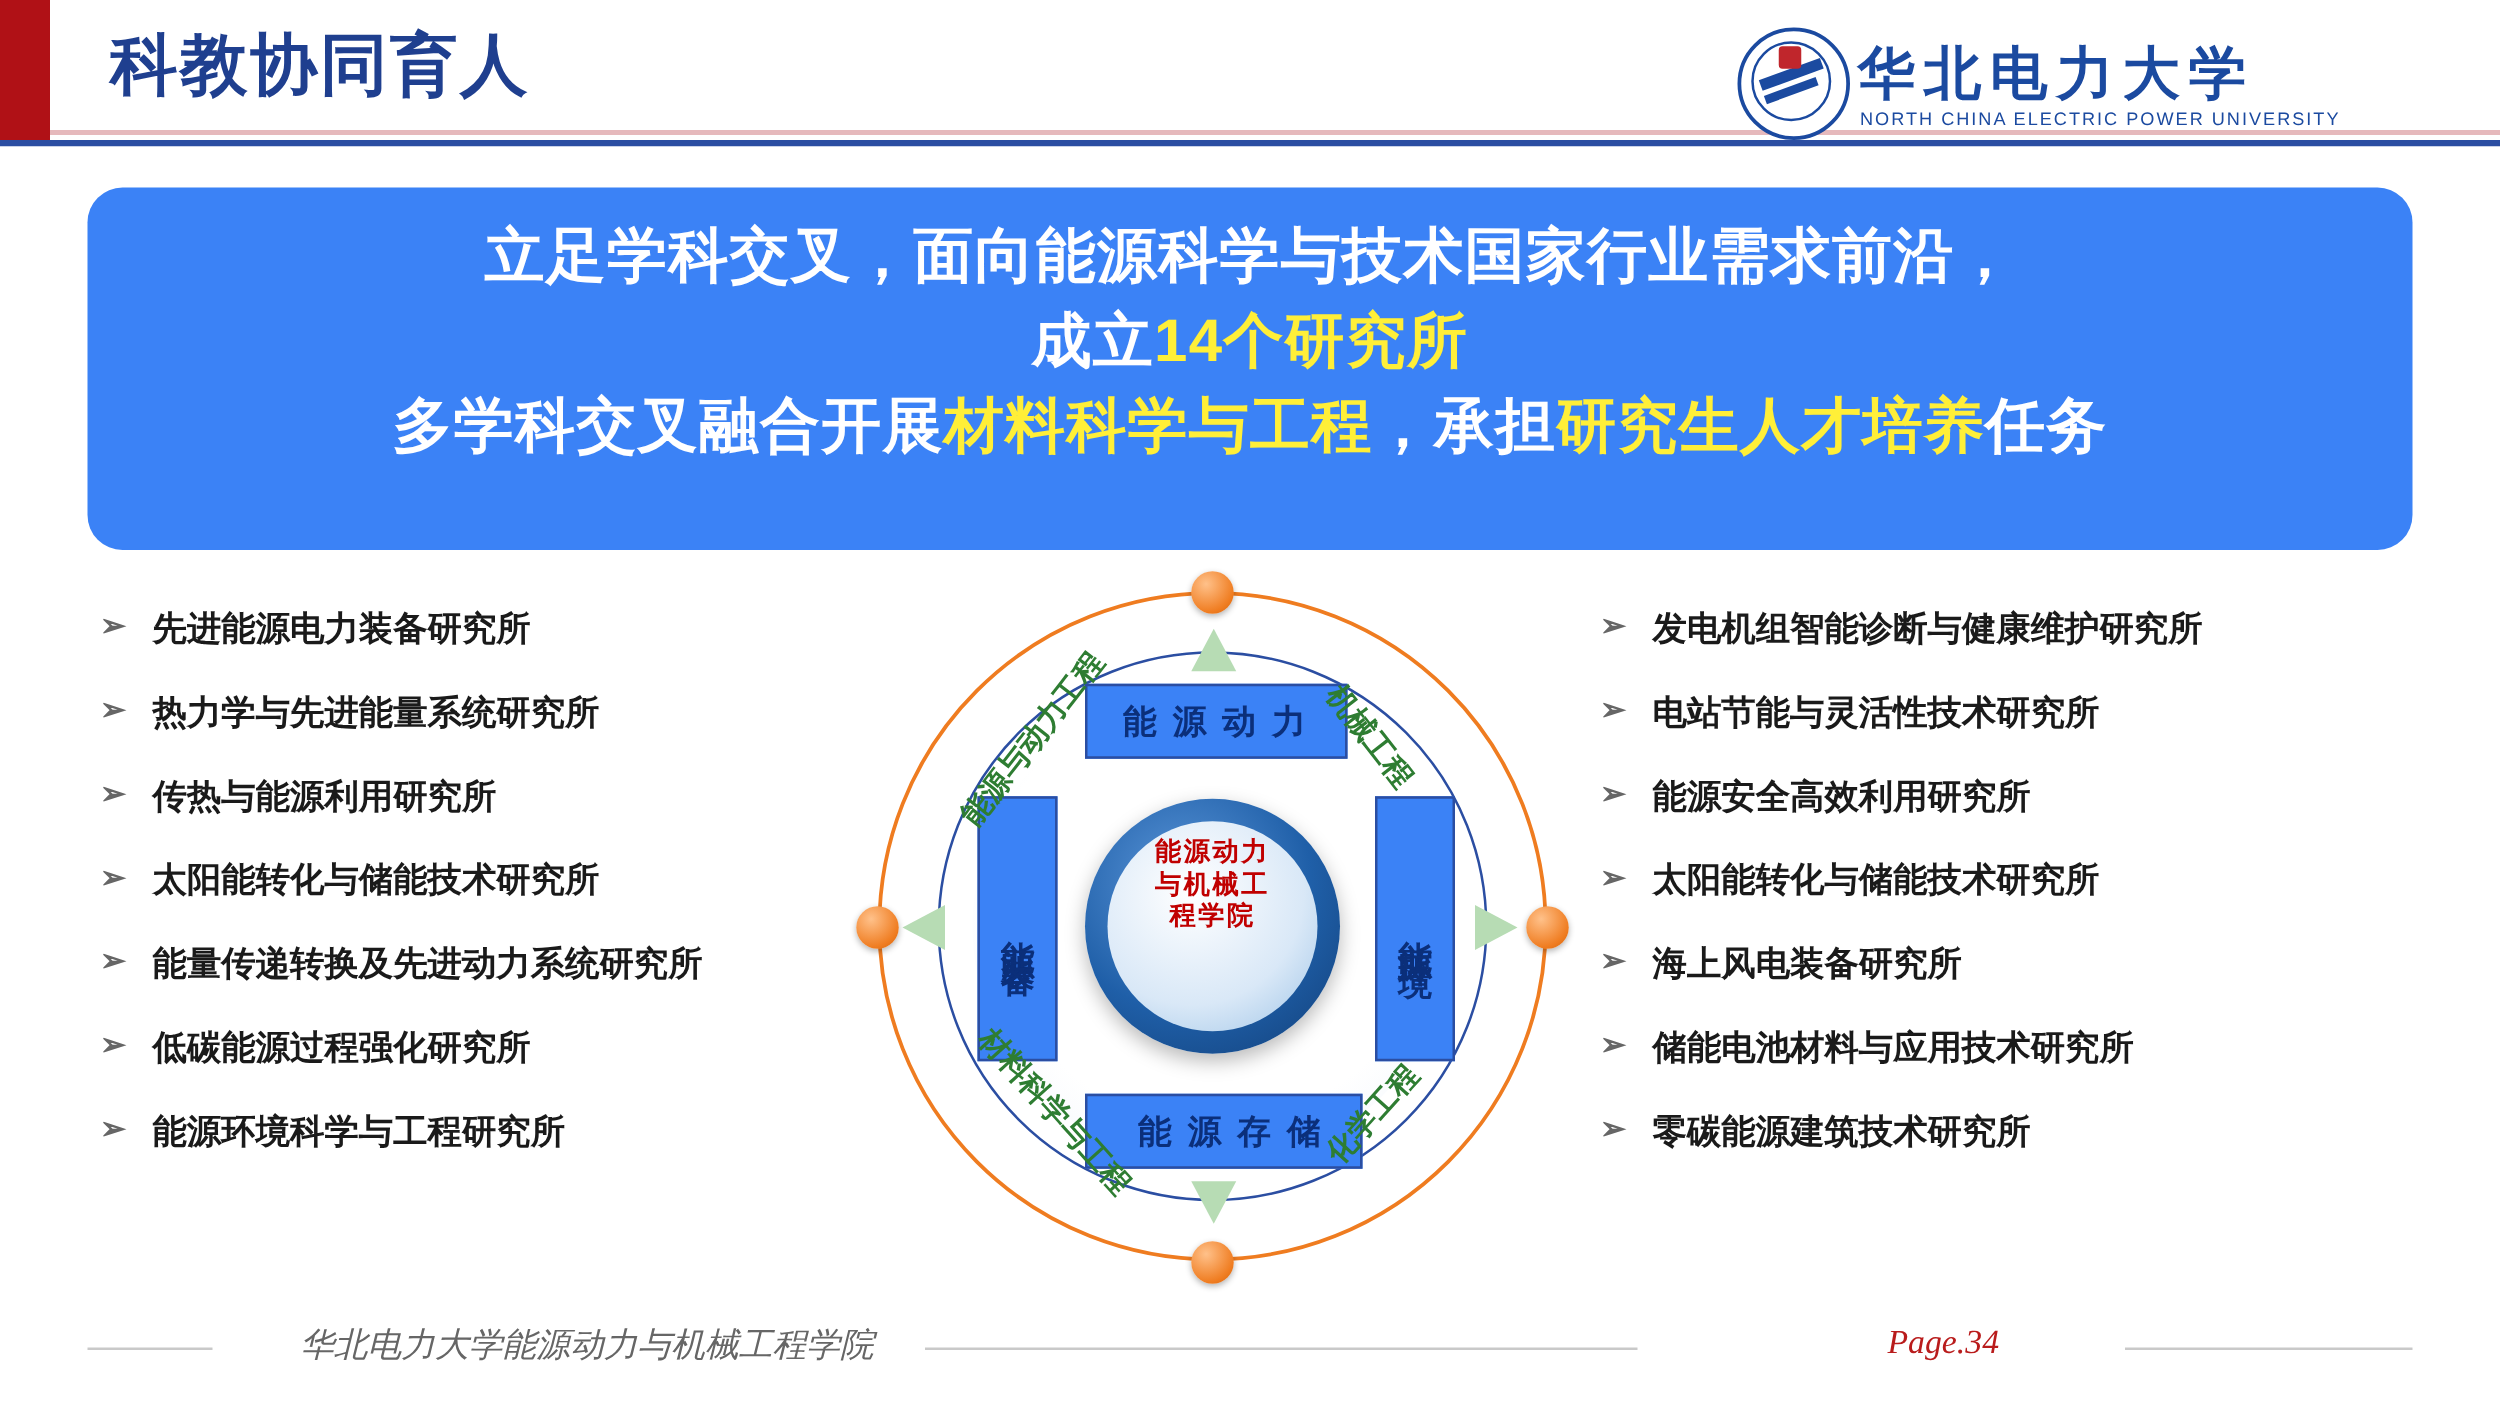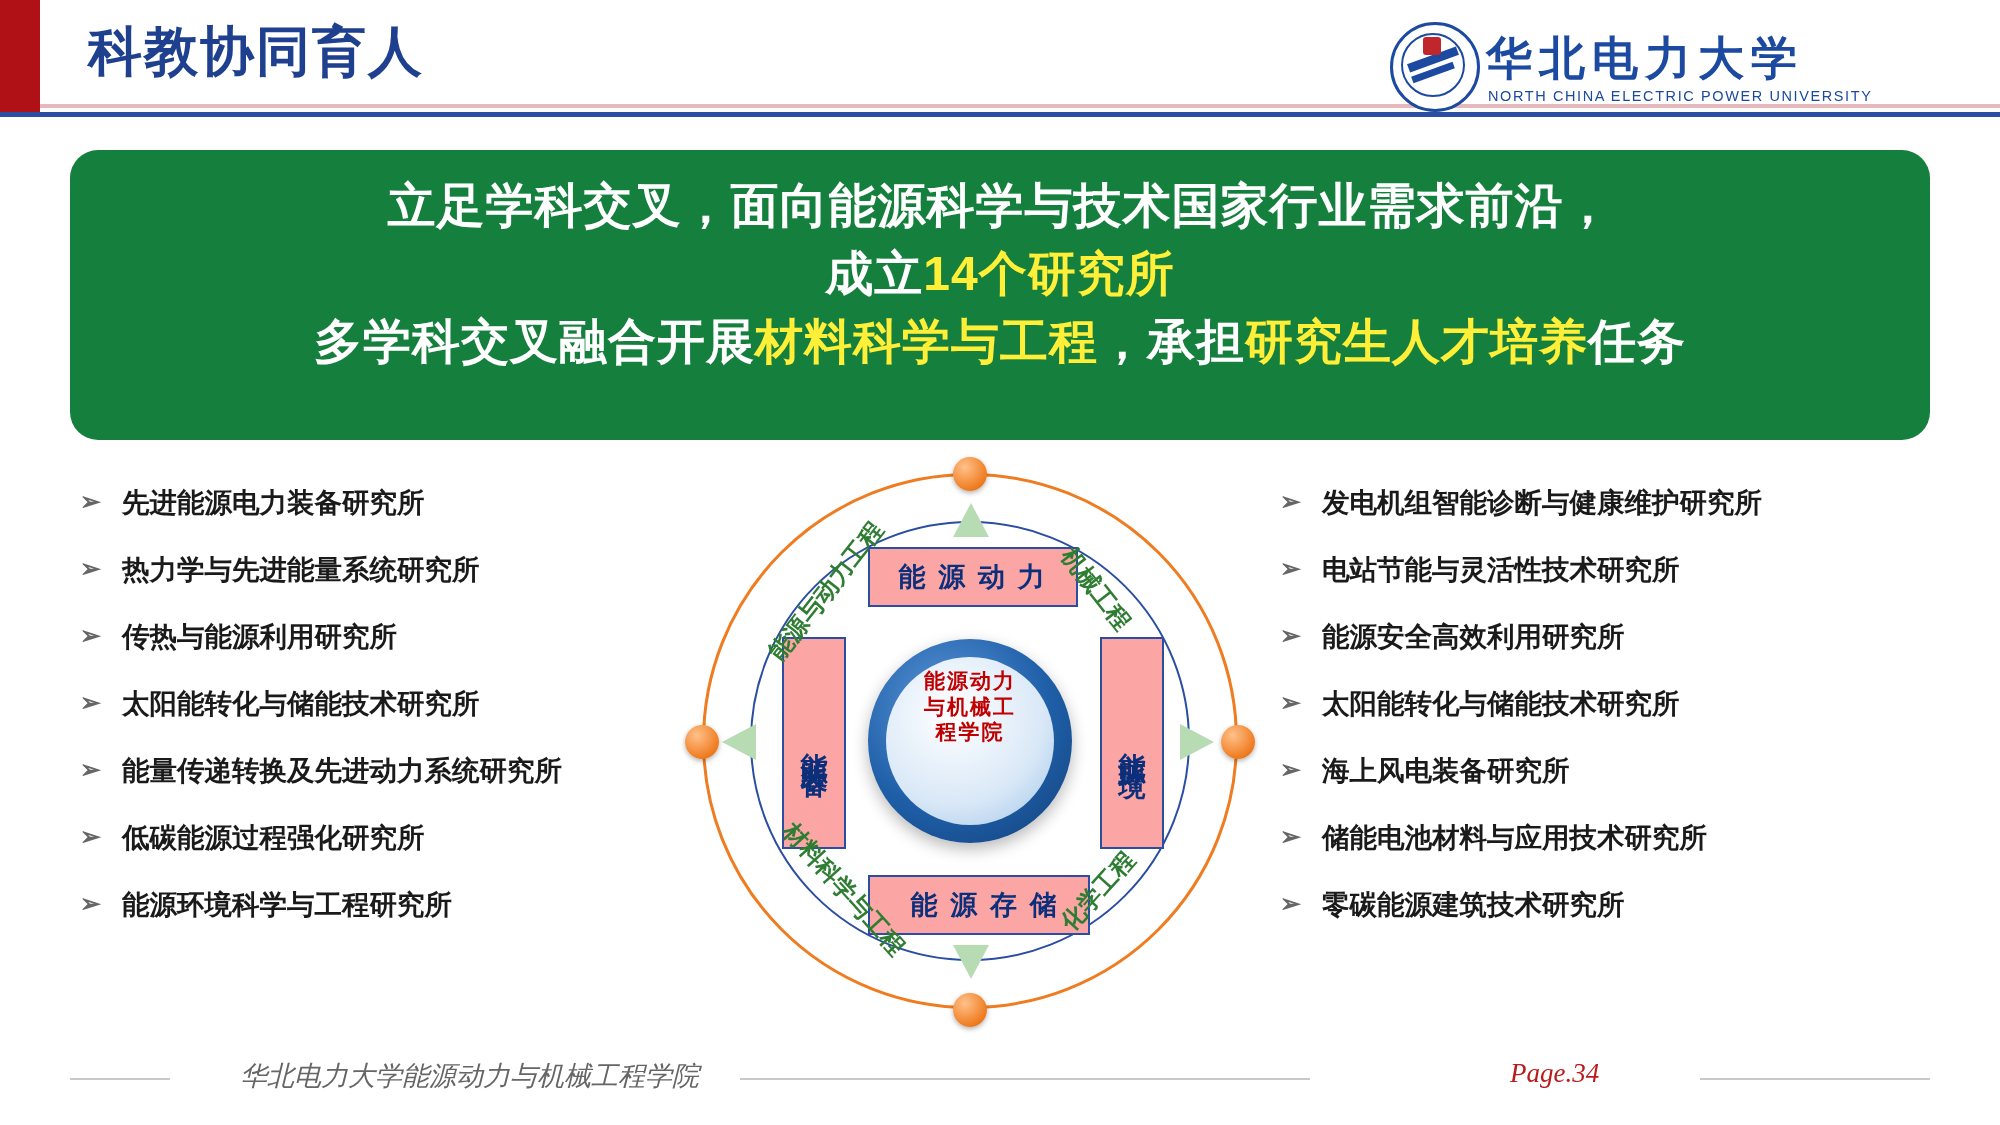--- a/index.html
+++ b/index.html
@@ -130,21 +130,21 @@
     white-space: nowrap;
   }
 
   
   .banner {
     position: absolute;
     left: 70px;
     top: 150px;
     width: 1860px;
     height: 290px;
-    background: #15803d;
+    background: #3b82f6;
     border-radius: 28px;
     color: #ffffff;
     text-align: center;
     padding-top: 22px;
     box-sizing: border-box;
   }
   .banner-line {
     font-size: 48px;
     font-weight: bold;
     line-height: 1.42;
@@ -233,21 +233,21 @@
     color: #c00000;
     font-size: 21px;
     font-weight: bold;
     font-family: "Liberation Serif", serif;
     line-height: 1.22;
     letter-spacing: 2px;
   }
   .node-box {
     position: absolute;
     border: 2px solid #2b4ea2;
-    background: #fca5a5;
+    background: #3b82f6;
     color: #0b2f7a;
     font-weight: bold;
     font-family: "Liberation Serif", serif;
     display: flex;
     align-items: center;
     justify-content: center;
     text-align: center;
     letter-spacing: 3px;
   }
   .node-top {

